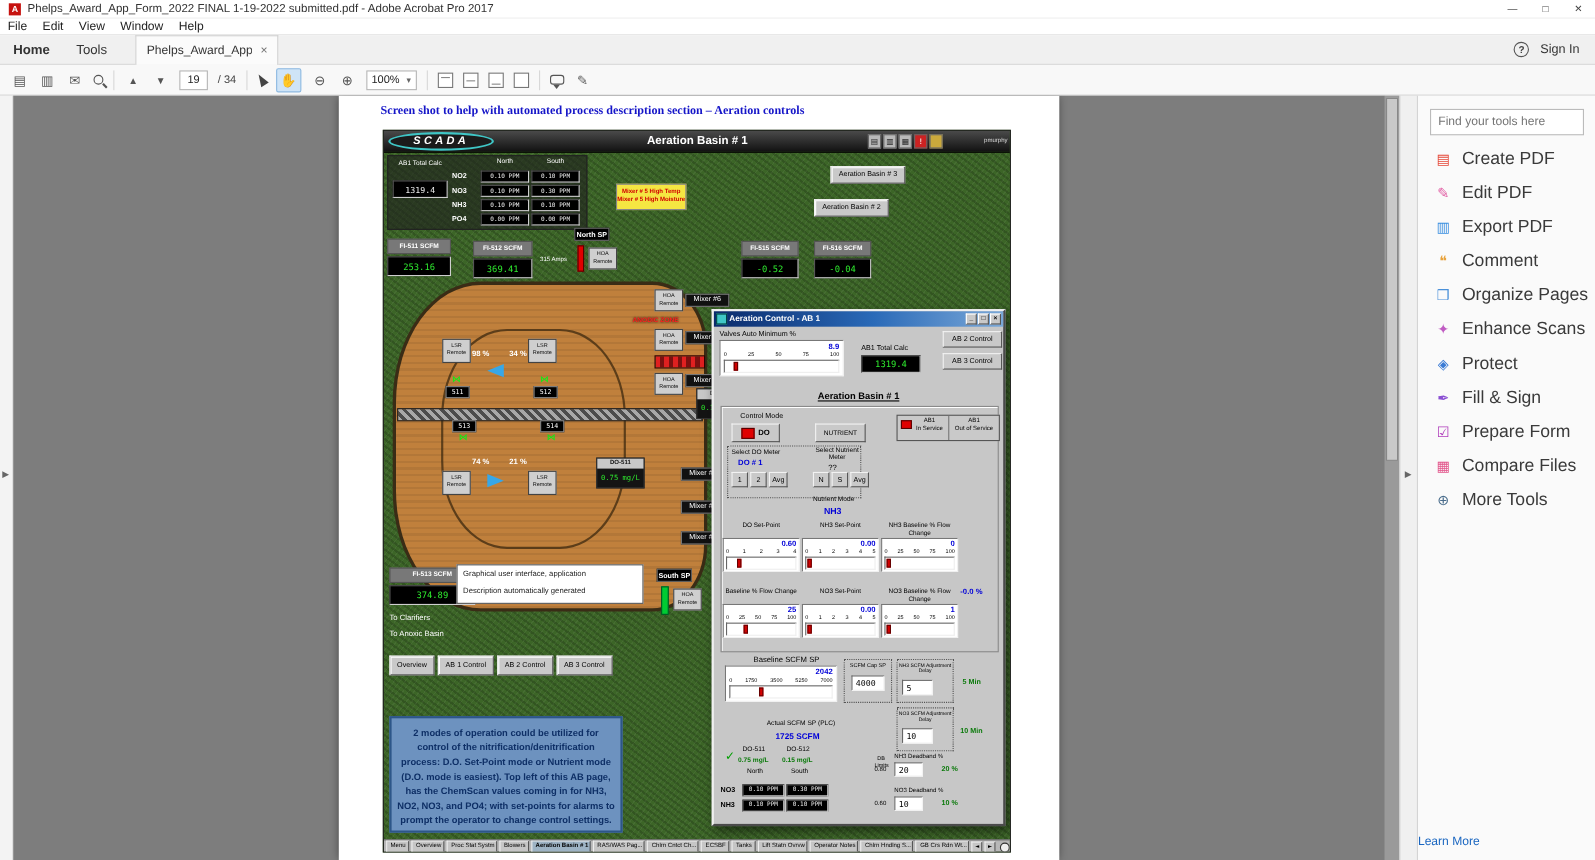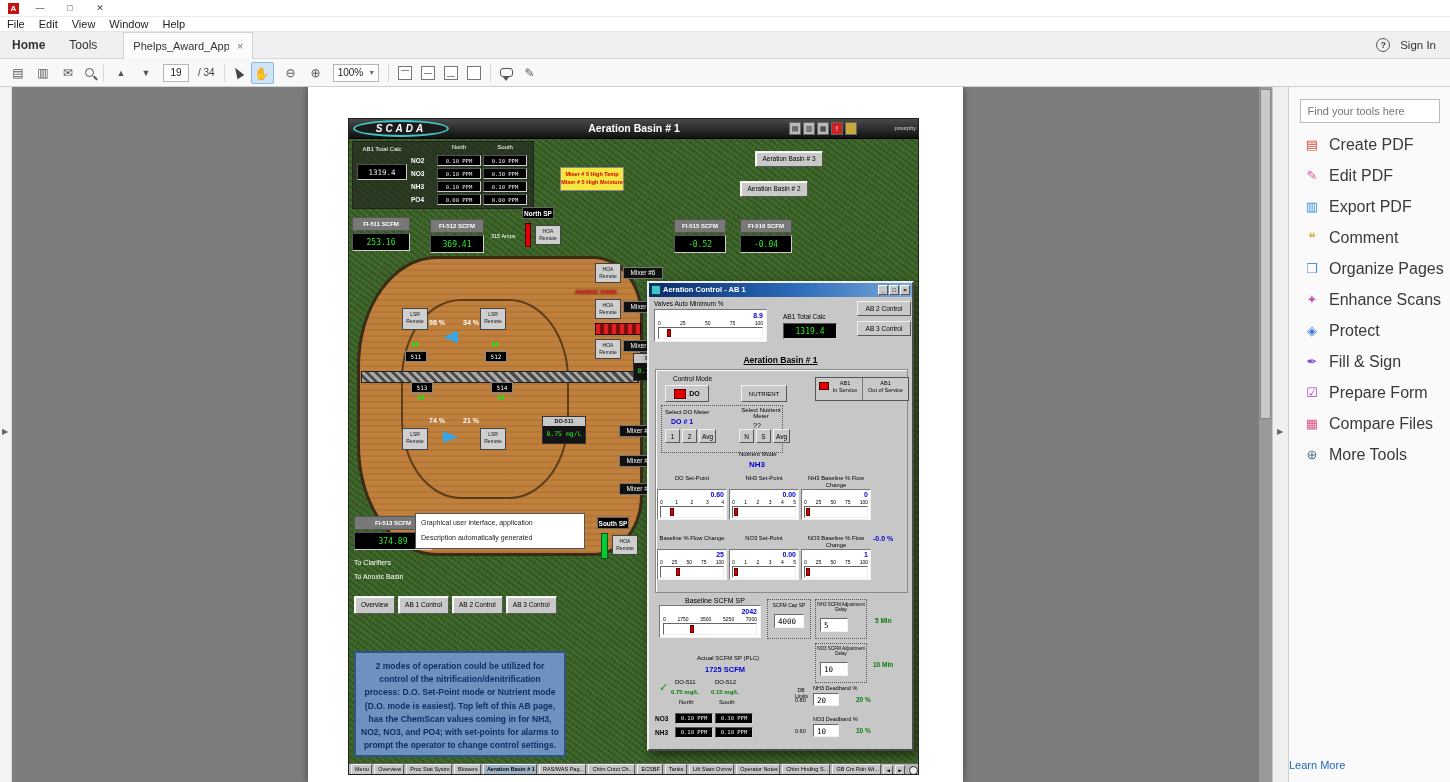--- a/index.html
+++ b/index.html
@@ -128,20 +128,21 @@
 .db-limit{font-size:5.5px;color:#000;width:15px}
 .db-input{width:26px;height:13px}
 .db-read{font-size:6.5px;margin-left:14px}
 .rd-chip{width:38px;height:11px;font-size:5.5px}
 </style>
 </head>
 <body>
 
 <div class="titlebar">
   <div class="app-icon">A</div>
+  <div class="title">Phelps_Award_App_Form_2022 FINAL 1-19-2022 submitted.pdf - Adobe Acrobat Pro 2017</div>
   <div class="winbtn">—</div>
   <div class="winbtn">□</div>
   <div class="winbtn">✕</div>
 </div>
 
 <div class="menubar">
     <span>File</span>
     <span>Edit</span>
     <span>View</span>
     <span>Window</span>
@@ -196,20 +197,21 @@
   <span class="ticon">✎</span>
 </div>
 
 <div class="workspace">
   <div class="left-strip">
     <span class="arr">▶</span>
   </div>
 
   <div class="doc-area">
     <div class="pdf-page">
+      <div class="pdf-caption">Screen shot to help with automated process description section – Aeration controls</div>
 
       <div class="scada r">
 
         <div class="abs scada-header">
           <div class="abs scada-logo">SCADA</div>
           <div class="abs scada-title">Aeration Basin # 1</div>
           <div class="abs" style="left:440px;top:3px;display:flex;gap:2px">
             <span class="hdr-chip">▤</span>
             <span class="hdr-chip">▥</span>
             <span class="hdr-chip">▦</span>

